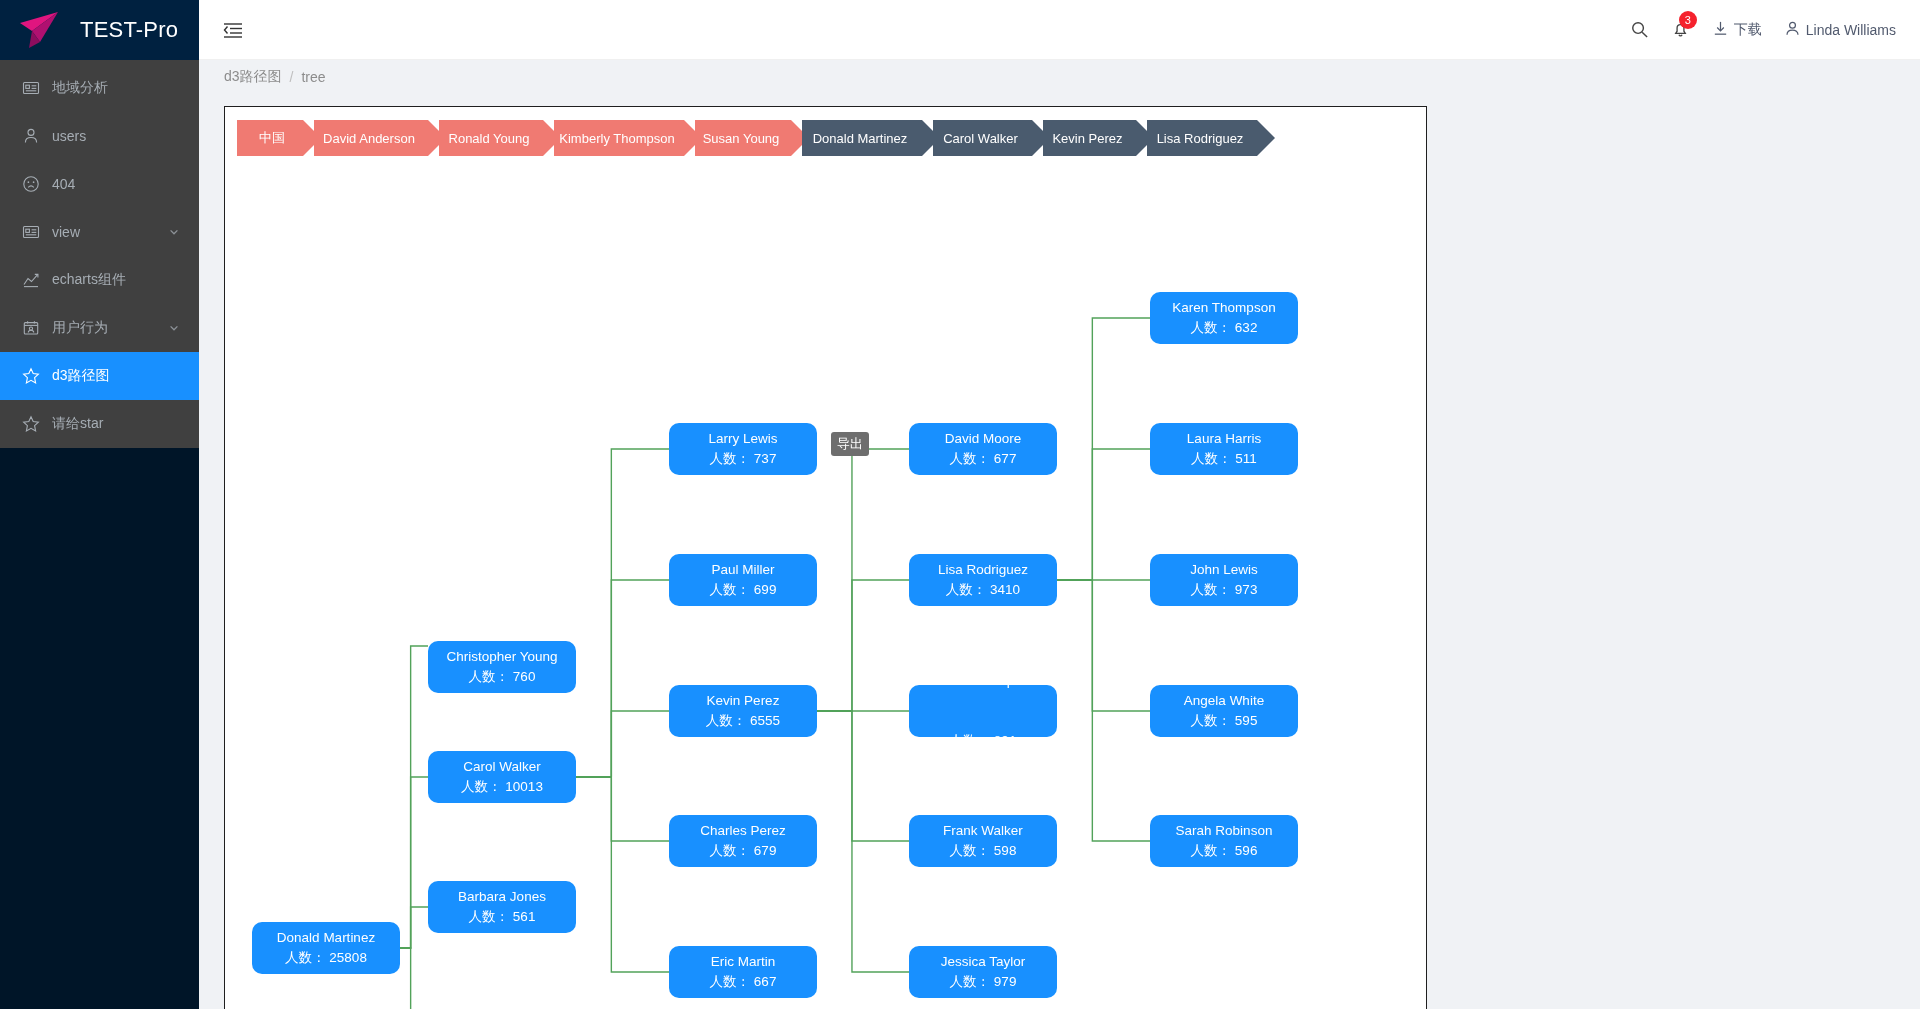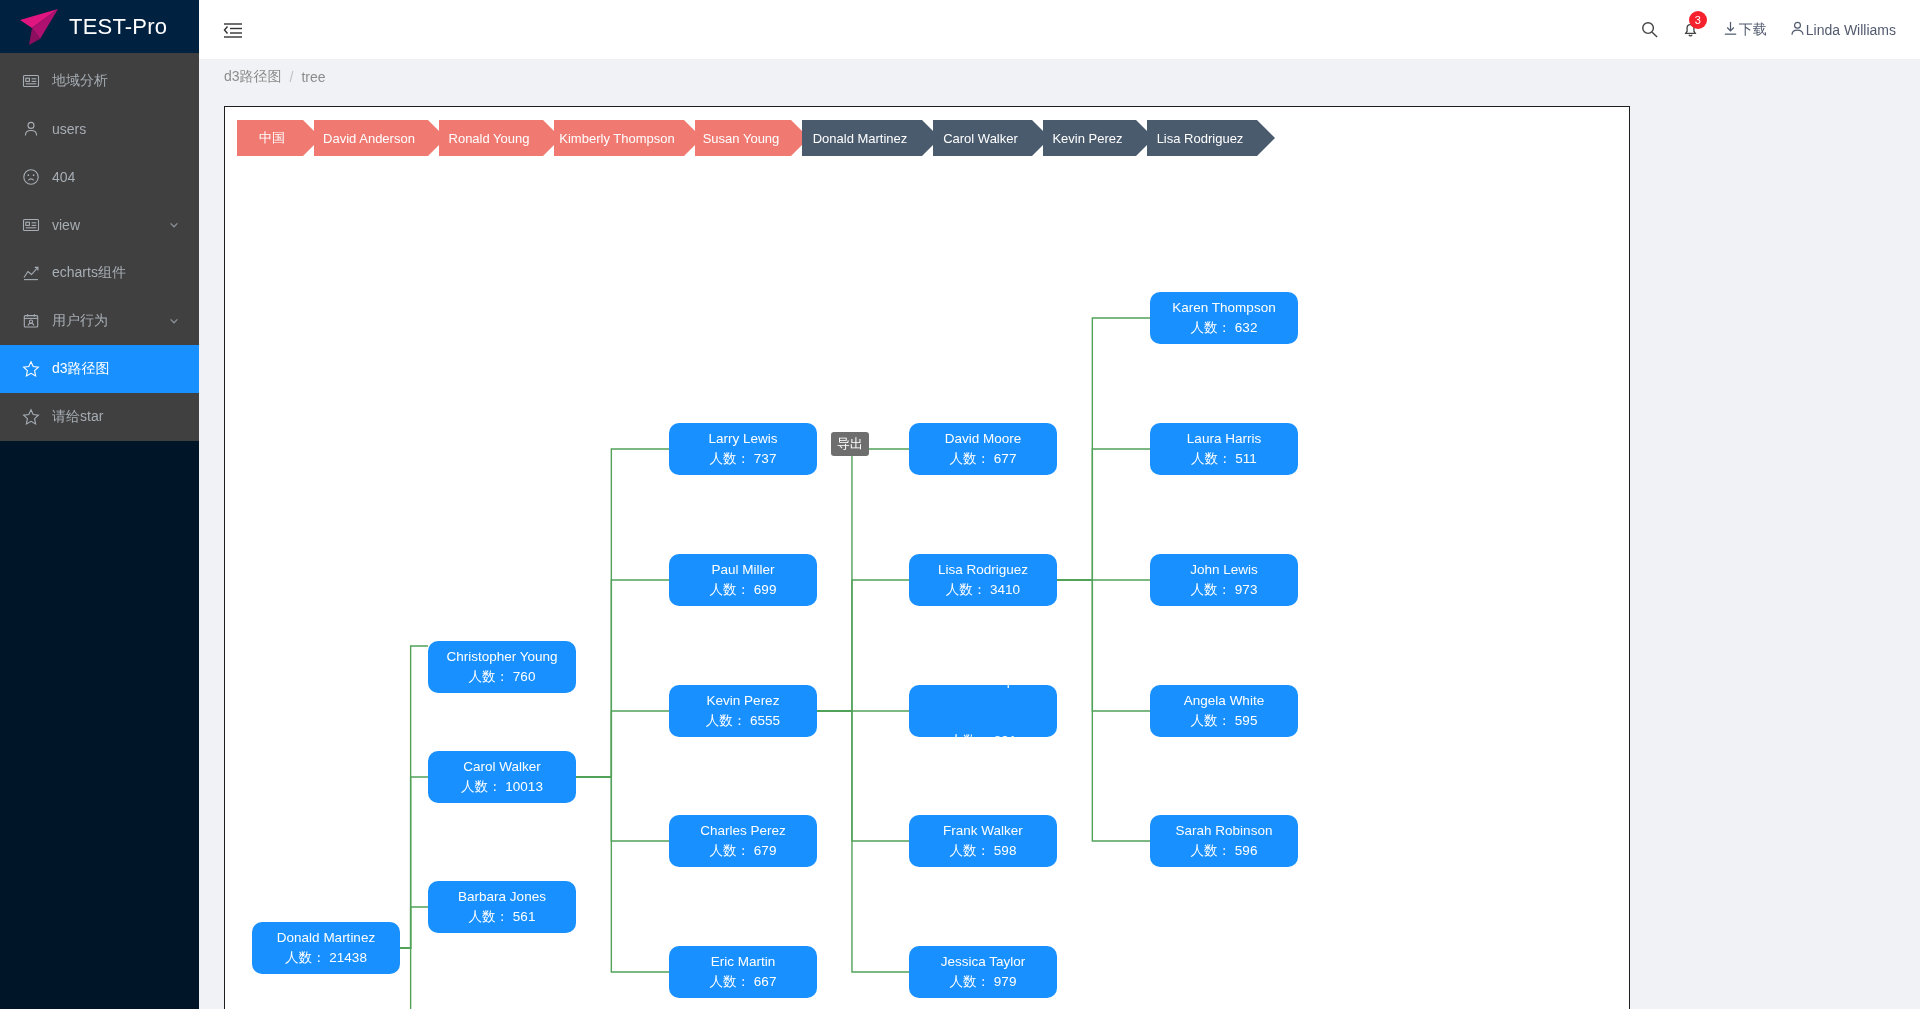--- a/index.html
+++ b/index.html
@@ -10,22 +10,22 @@
     overflow: hidden;
   }
   .app { position: relative; width:1920px; height:1009px; }
 
   
   .sidebar {
     position:absolute; left:0; top:0; width:199px; height:1009px;
     background:#001528;
   }
   .logo-wrap {
-    height:53px; background:#002140; display:flex; align-items:center;
-    padding-left:18px; gap:9px;
+    height:60px; background:#002140; display:flex; align-items:center;
+    padding-left:18px; gap:20px;
   }
   .logo-mark { width:42px; height:38px; flex:none; }
   .logo-text { color:#fff; font-size:22px; letter-spacing:.2px; white-space:nowrap; }
 
   .menu { padding-top:4px; background:#404040; }
   .menu-item {
     height:48px; display:flex; align-items:center; padding:0 20px 0 22px;
     color:#a6adb4; font-size:14px; cursor:pointer; position:relative;
   }
   .menu-item .mi-icon { width:18px; height:18px; flex:none; margin-right:12px; display:block; }
@@ -40,35 +40,35 @@
     border-bottom:1px solid #f0f0f0;
   }
   .hamburger { margin-left:22px; width:24px; height:24px; cursor:pointer; }
   .header-right { margin-left:auto; display:flex; align-items:center; gap:22px; padding-right:24px; }
   .h-icon { width:19px; height:19px; cursor:pointer; position:relative; }
   .badge {
     position:absolute; top:-9px; left:8px; min-width:18px; height:18px;
     background:#f5222d; color:#fff; font-size:11px; line-height:18px;
     border-radius:9px; text-align:center; padding:0 5px; font-family:"Liberation Sans",sans-serif;
   }
-  .h-btn { display:flex; align-items:center; color:#515a6e; font-size:14px; cursor:pointer; white-space:nowrap;}
+  .h-btn { display:flex; align-items:center; gap:5px; color:#515a6e; font-size:14px; cursor:pointer; white-space:nowrap;}
   .h-btn svg { width:17px; height:17px; }
 
   
   .crumbbar {
     position:absolute; left:199px; top:60px; right:0; height:34px;
     display:flex; align-items:center; padding-left:25px;
     color:#8c8c8c; font-size:14px; background:#f0f2f5;
   }
   .crumbbar .sep { margin:0 8px; color:#bfbfbf; }
   .crumbbar .cur { color:#8c8c8c; }
 
   
   .canvas {
-    position:absolute; left:224px; top:106px; width:1406px; height:903px;
+    position:absolute; left:224px; top:106px; width:1203px; height:903px;
     background:#fff; border:1px solid #1f1f1f; border-bottom:none;
     overflow:hidden;
   }
 
   
   .pathbar { position:absolute; left:12px; top:13px; height:36px; display:flex; }
   .pstep {
     position:relative; height:36px; display:flex; align-items:center;
     color:#fff; font-size:13px; padding:0 20px 0 16px; margin-right:11px;
     white-space:nowrap; cursor:pointer;
@@ -305,21 +305,21 @@
           <path d="M592,604 H626.96 V865 H684" fill="none" stroke="#52a25a" stroke-width="1.4"></path>
           <path d="M832,473 H867.34 V211 H925" fill="none" stroke="#52a25a" stroke-width="1.4"></path>
           <path d="M832,473 H867.34 V342 H925" fill="none" stroke="#52a25a" stroke-width="1.4"></path>
           <path d="M832,473 H867.34 V473 H925" fill="none" stroke="#52a25a" stroke-width="1.4"></path>
           <path d="M832,473 H867.34 V604 H925" fill="none" stroke="#52a25a" stroke-width="1.4"></path>
           <path d="M832,473 H867.34 V734 H925" fill="none" stroke="#52a25a" stroke-width="1.4"></path>
         </svg>
       <div id="nodes">
           <div class="node" style="left: 27px; top: 815px; background: rgb(24, 144, 255);">
             <span class="n-name">Donald Martinez</span>
-            <span class="n-val">人数：  21438</span>
+            <span class="n-val">人数：  25808</span>
           </div>
           <div class="node" style="left: 203px; top: 534px; background: rgb(24, 144, 255);">
             <span class="n-name">Christopher Young</span>
             <span class="n-val">人数：  760</span>
           </div>
           <div class="node" style="left: 203px; top: 644px; background: rgb(24, 144, 255);">
             <span class="n-name">Carol Walker</span>
             <span class="n-val">人数：  10013</span>
           </div>
           <div class="node" style="left: 203px; top: 774px; background: rgb(24, 144, 255);">

